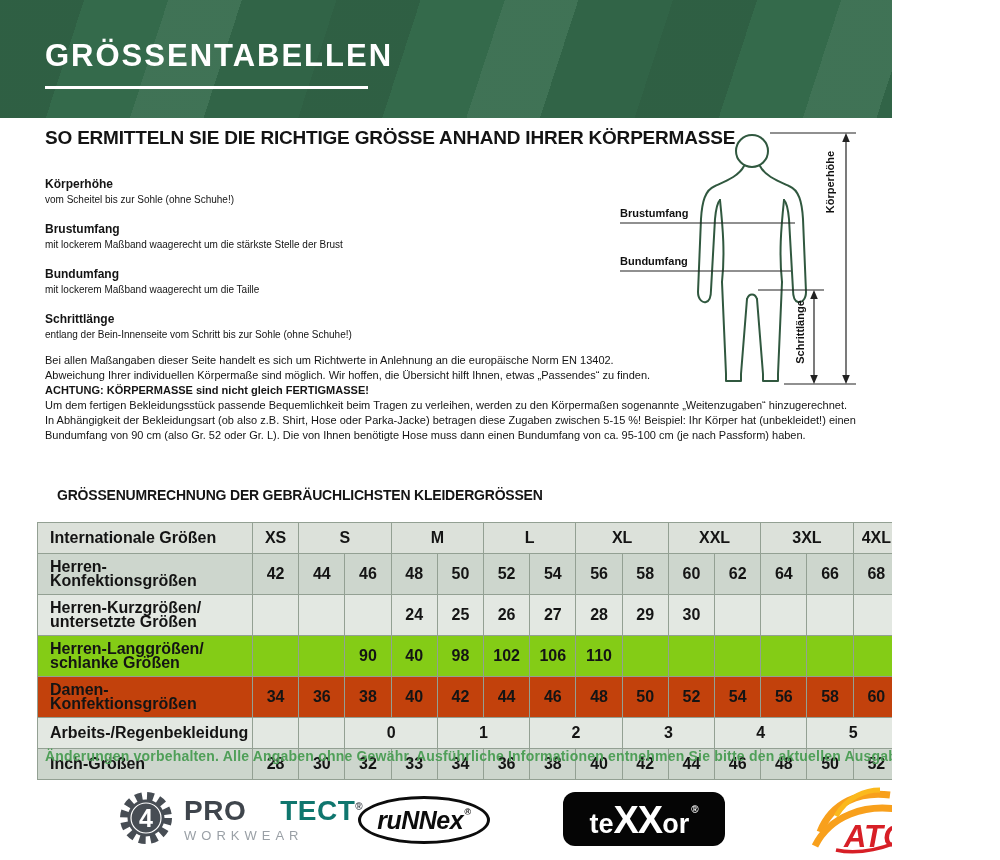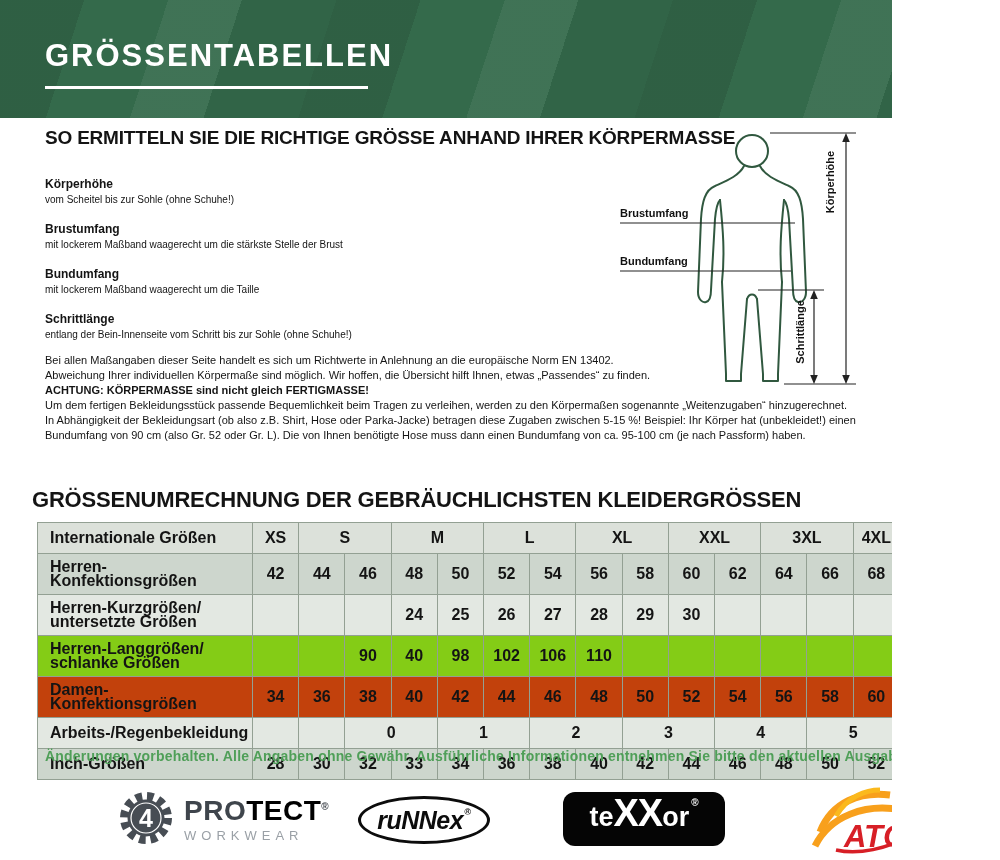--- a/index.html
+++ b/index.html
@@ -12,21 +12,21 @@
             background-color:#346a4b;
             background-image:repeating-linear-gradient(108deg,
               rgba(0,0,0,0.10) 0 80px, rgba(0,0,0,0) 80px 160px,
               rgba(255,255,255,0.06) 160px 230px, rgba(0,0,0,0.06) 230px 320px); }
   .banner-title { position:absolute; left:45px; top:38px; font-size:31px; font-weight:bold;
                   letter-spacing:2px; color:#ffffff; }
   .banner-underline { position:absolute; left:45px; top:86px; width:323px; height:3px; background:#ffffff; }
 
   
   .h1 { position:absolute; left:45px; top:127px; font-size:19px; font-weight:bold; letter-spacing:-0.2px; }
-  .h2 { position:absolute; left:32px; top:487px; font-size:22px; font-weight:bold; letter-spacing:-0.2px; }
+  .h2 { position:absolute; left:57px; top:487px; font-size:14px; font-weight:bold; letter-spacing:-0.2px; }
 
   
   .measures { position:absolute; left:45px; top:177px; width:560px; }
   .measure { margin-bottom:17px; }
   .measure .term { font-size:12px; font-weight:bold; margin-bottom:3px; }
   .measure .desc { font-size:10px; }
 
   
   .paragraph { position:absolute; left:45px; top:353px; font-size:11px; line-height:15px; white-space:nowrap; }
   .pline.bold { font-weight:bold; }
@@ -44,34 +44,34 @@
 
   
   .note { position:absolute; left:45px; top:748px; font-size:14px; font-weight:bold;
           color:#4f9f58; white-space:nowrap; letter-spacing:0.2px; }
 
   
   .logos { position:absolute; left:0; top:784px; width:1000px; height:76px; }
   .logo-protect { position:absolute; left:118px; top:6px; display:flex; align-items:center; gap:10px; }
   .gear { width:56px; height:56px; }
   .protect-word { font-size:28px; font-weight:bold; line-height:28px; color:#3f454c; letter-spacing:0.5px; }
-  .protect-word .p2 { color:#000000; }
+  .protect-word .p2 { color:#0f766e;margin-left:34px; }
   .protect-word .reg { font-size:10px; vertical-align:super; }
   .protect-sub { font-size:13px; letter-spacing:5px; color:#9aa0a6; margin-top:3px; }
 
   .logo-runnex { position:absolute; left:358px; top:12px; width:132px; height:48px;
                  border:3px solid #0c0c0c; border-radius:50%; background:#ffffff;
                  display:flex; align-items:center; justify-content:center;
                  font-weight:bold; font-style:italic; }
   .runnex-text { font-size:25px; color:#0c0c0c; letter-spacing:-0.5px; }
   .runnex-reg { font-size:9px; margin-top:-16px; margin-left:1px; }
 
   .logo-texxor { position:absolute; left:563px; top:8px; width:162px; height:54px;
                  background:#050505; border-radius:12px; display:flex; justify-content:center;
-                 align-items:baseline; padding-top:2px; color:#ffffff; font-weight:bold; }
+                 align-items:baseline; padding-top:9px; color:#ffffff; font-weight:bold; }
   .tx1 { font-size:27px; line-height:1; }
   .tx2 { font-size:38px; line-height:1; letter-spacing:-1px; }
   .tx-reg { font-size:10px; align-self:flex-start; margin-top:3px; margin-left:2px; }
 
   .logo-atg { position:absolute; left:810px; top:2px; width:118px; height:70px; }
 </style>
 </head>
 <body>
 
 <div class="page">

